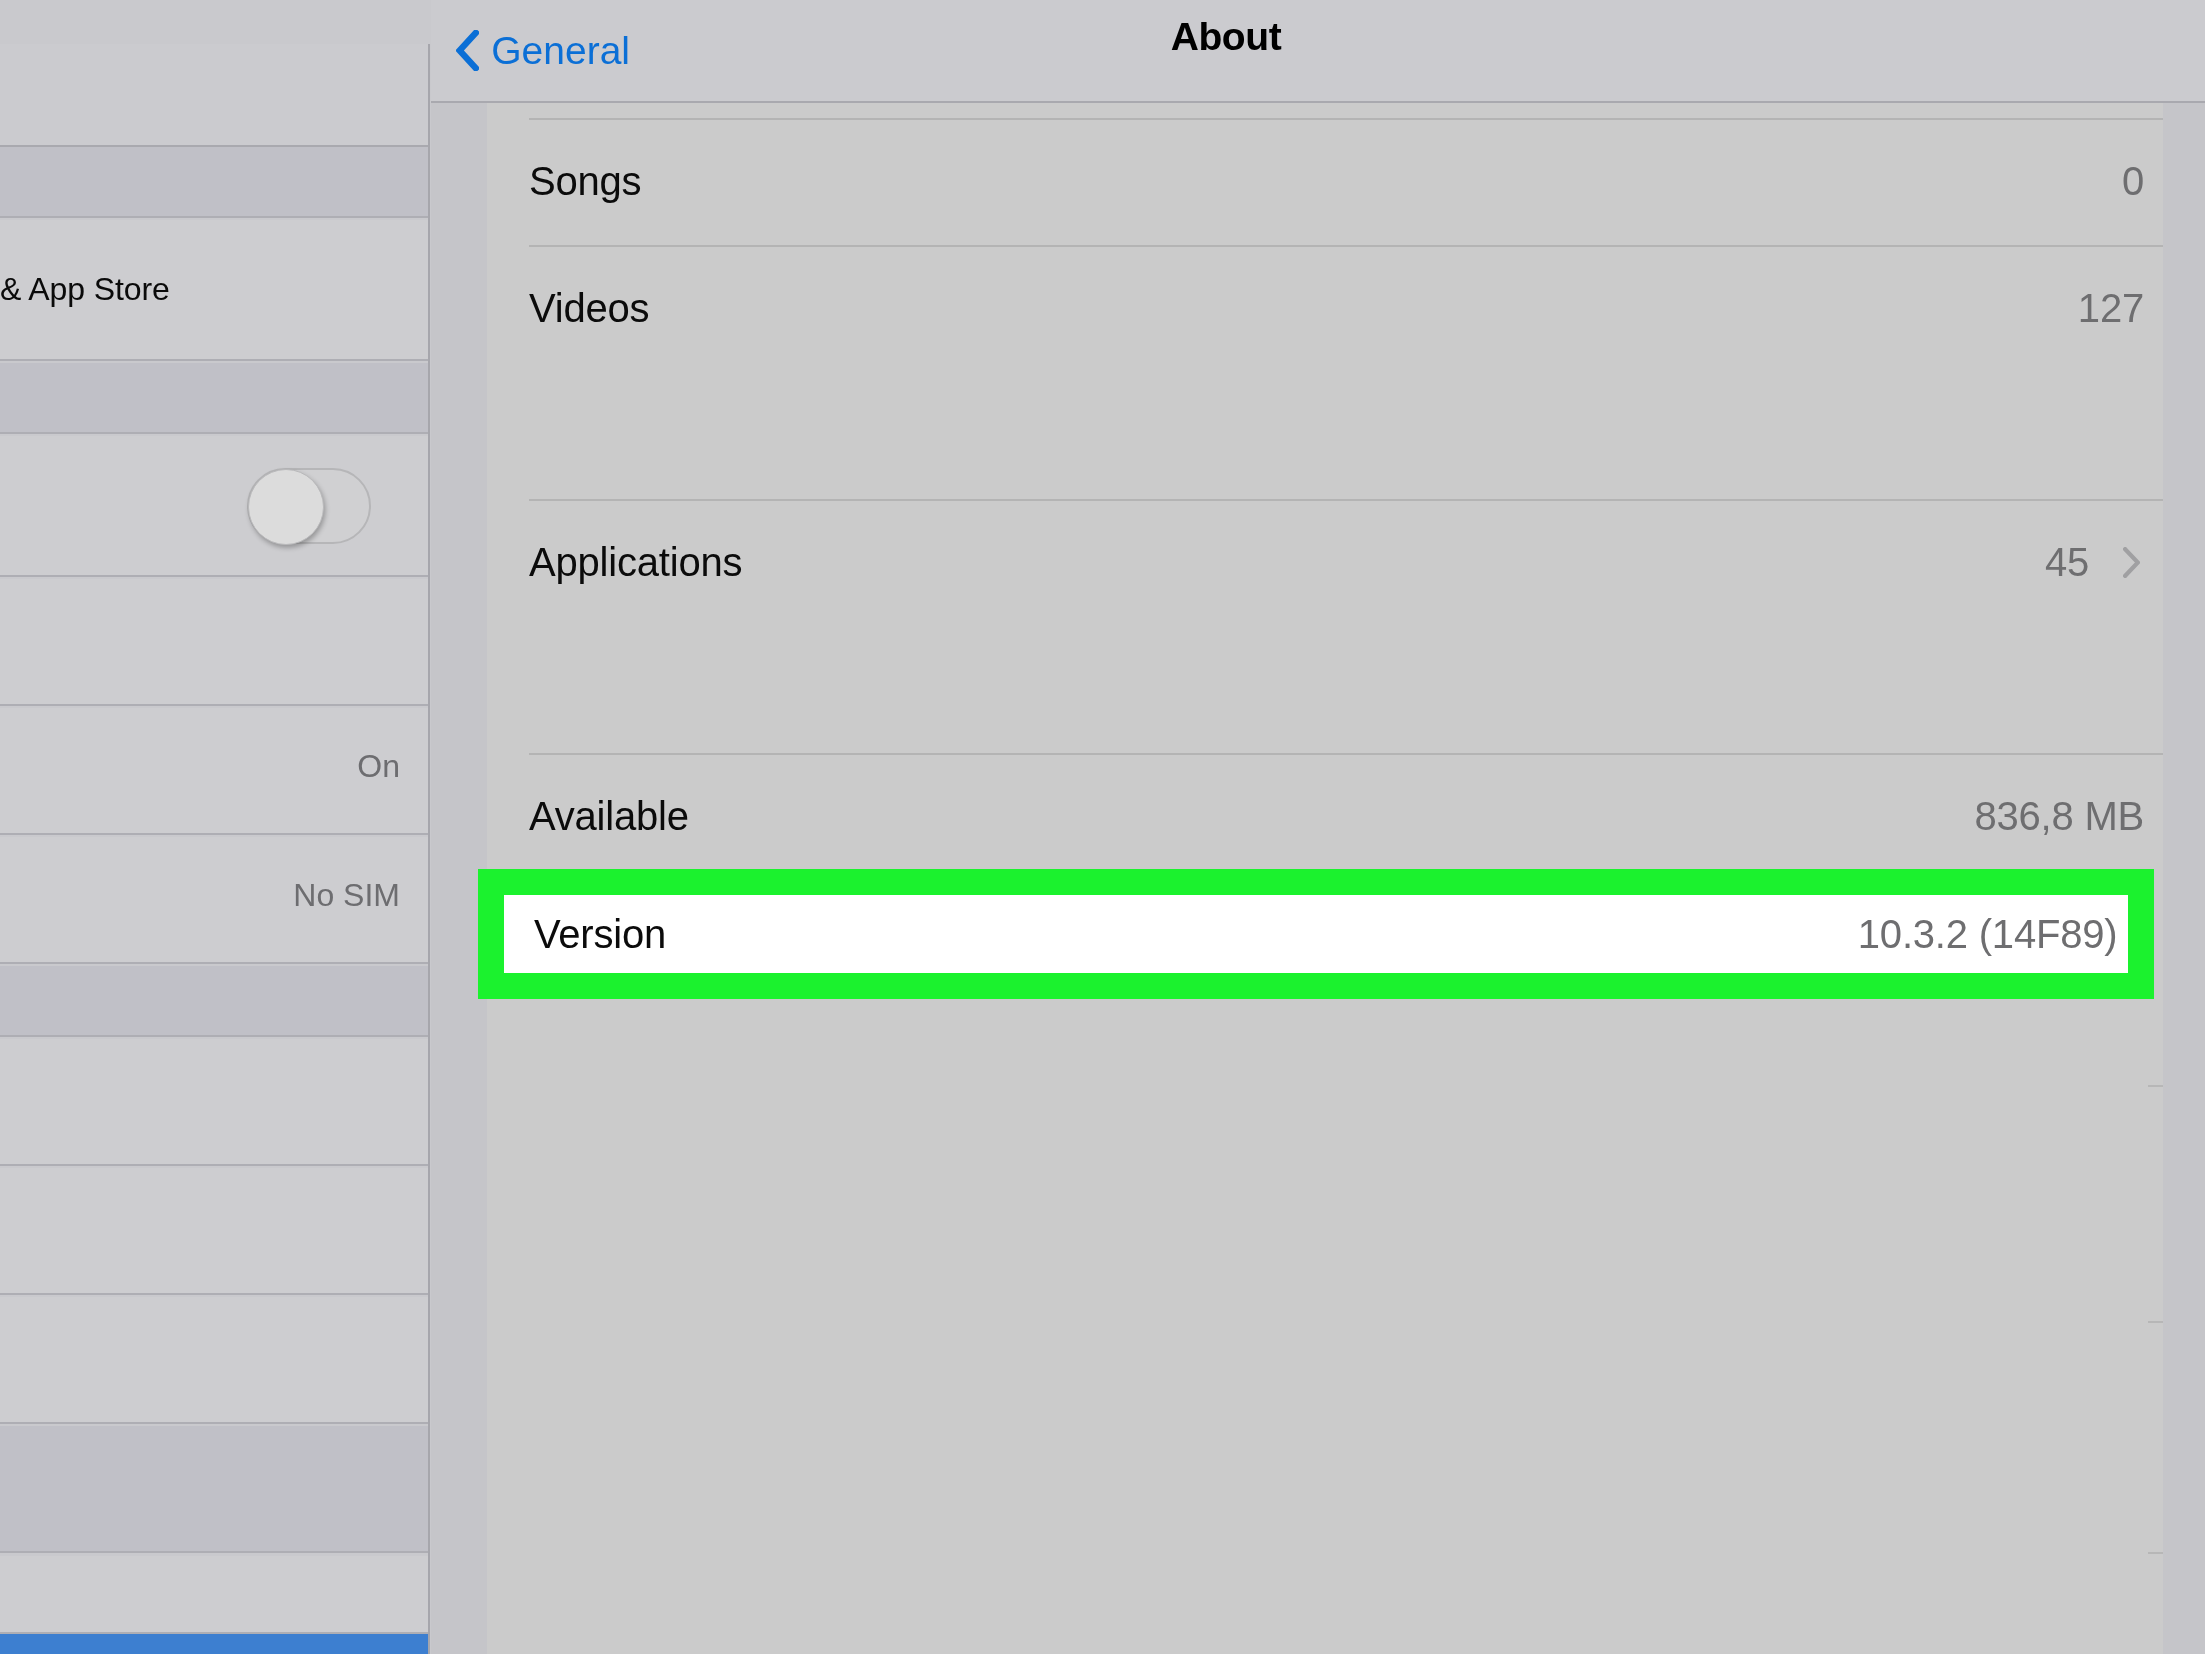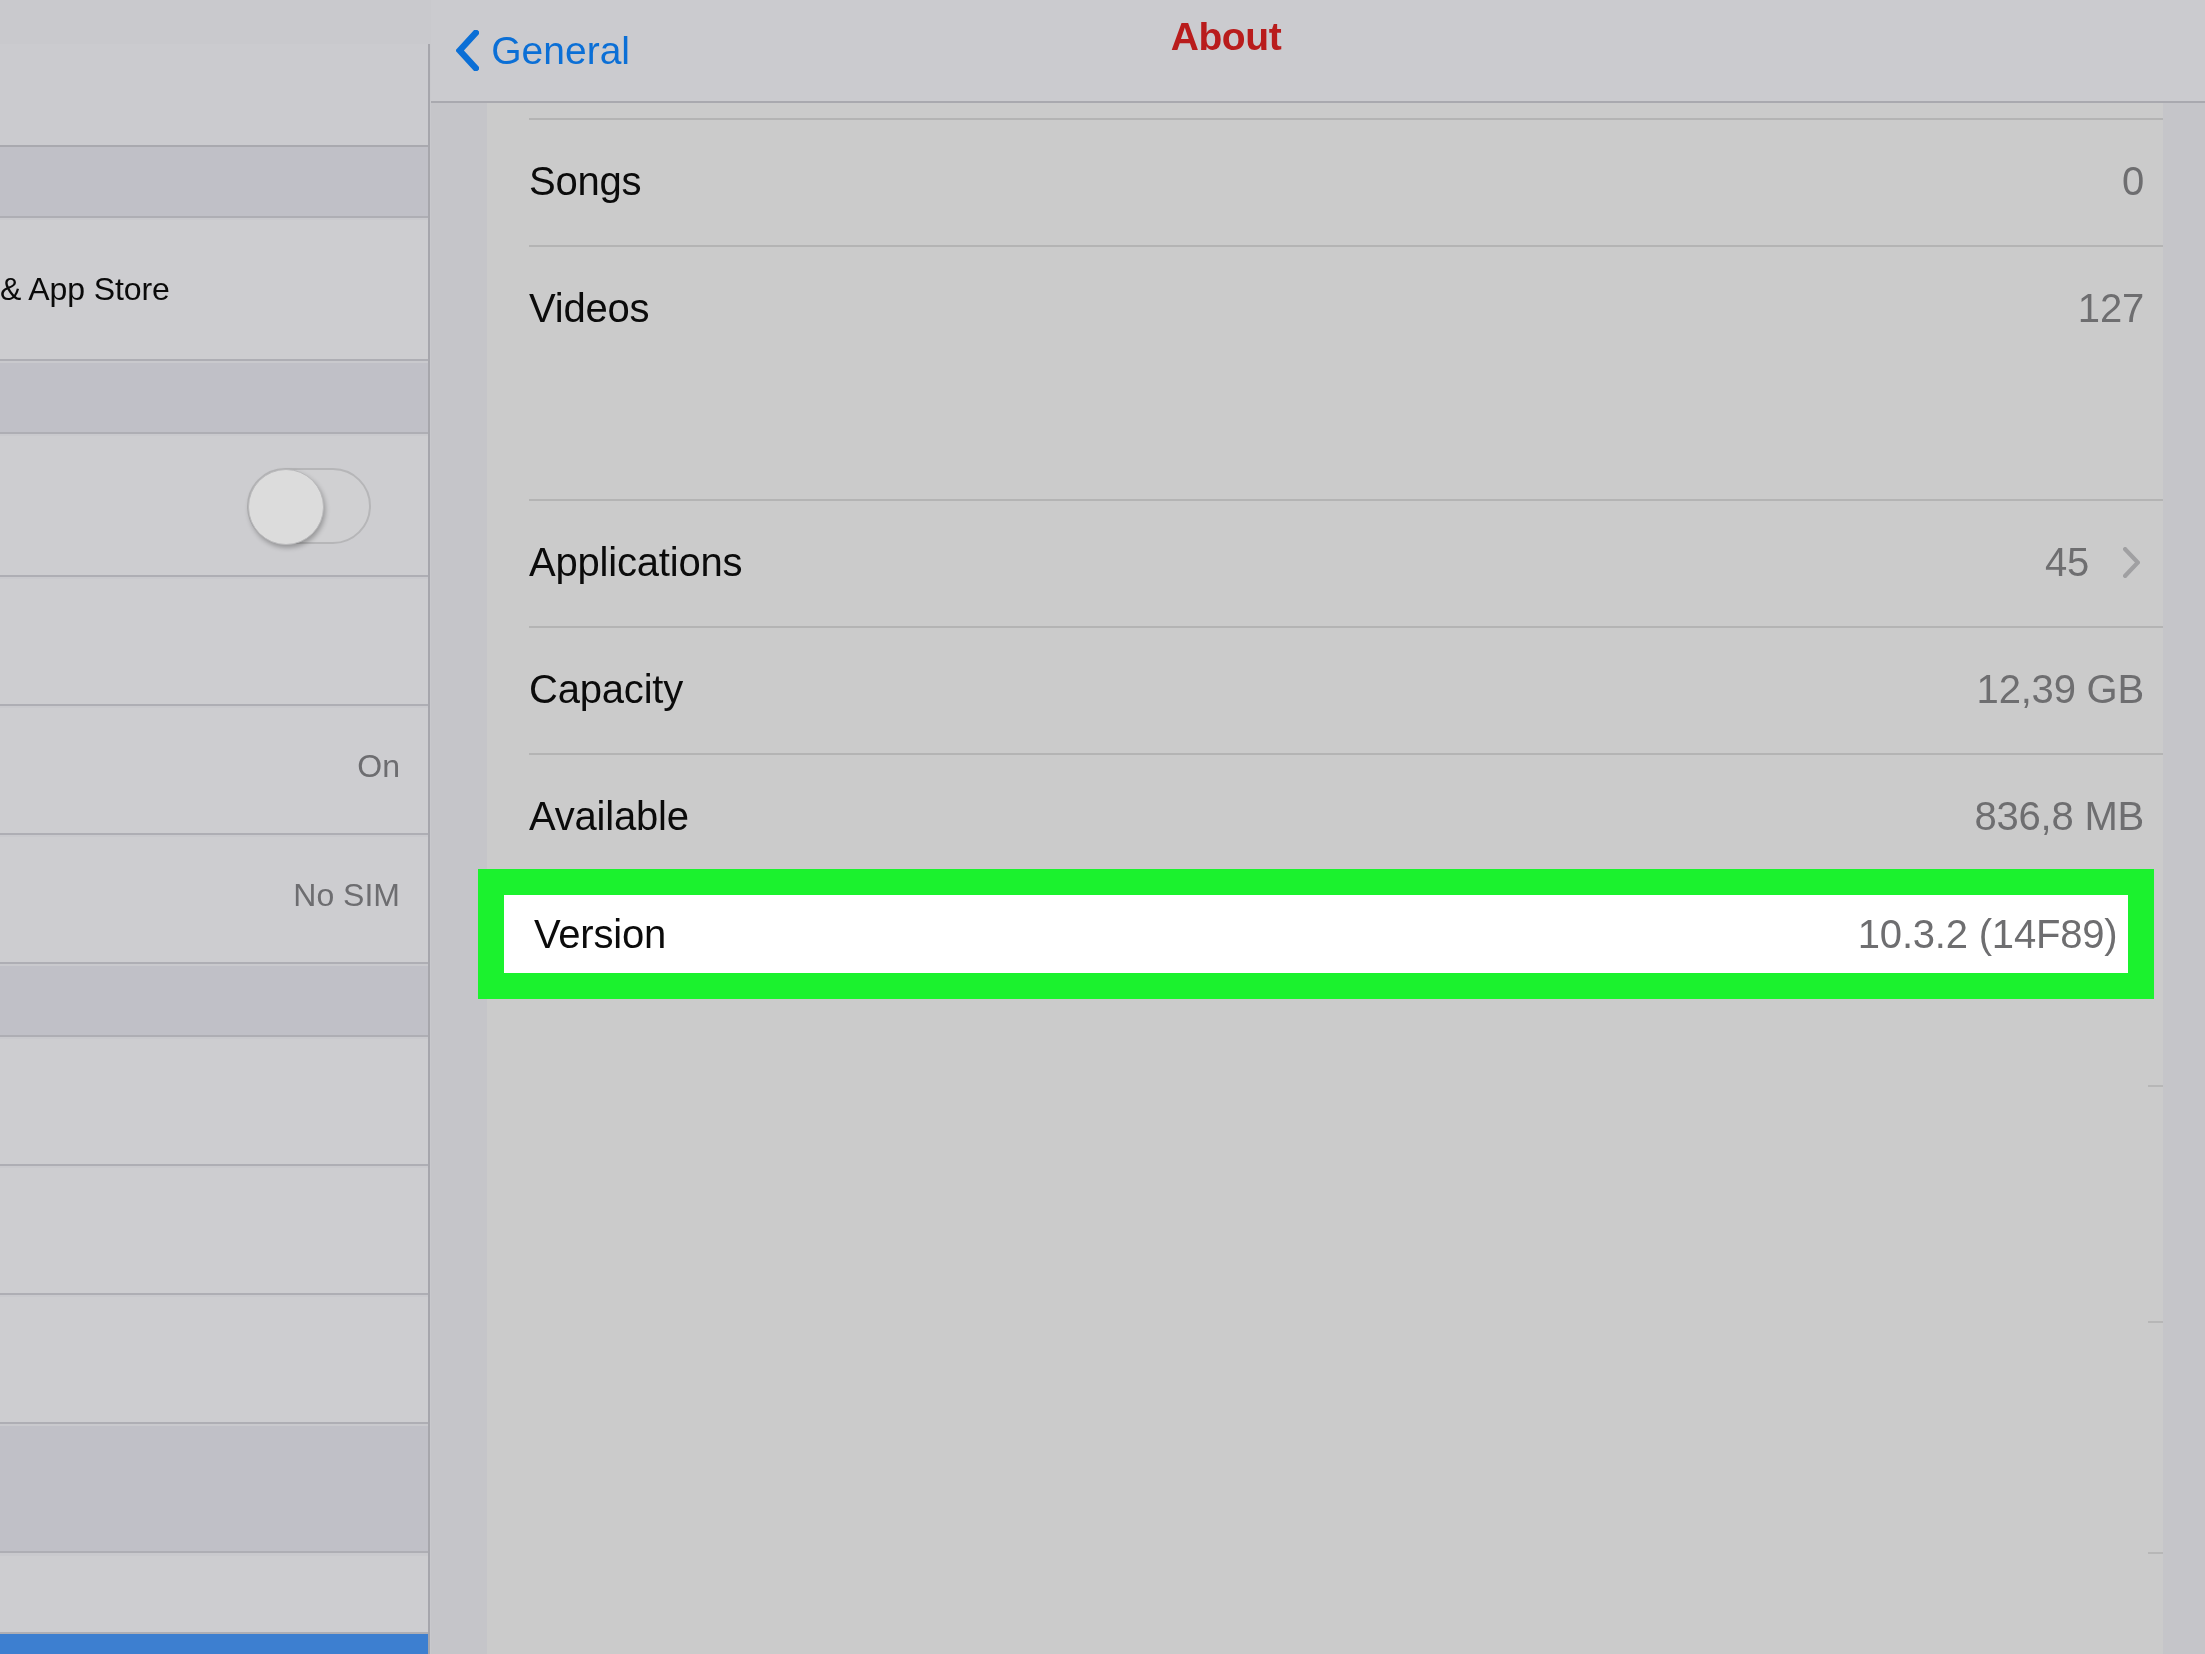--- a/index.html
+++ b/index.html
@@ -150,21 +150,21 @@
   #nav-title {
     position: absolute;
     left: 0; right: 0;
     top: 0;
     height: 74px;
     display: flex;
     align-items: center;
     justify-content: center;
     font-size: 39px;
     font-weight: bold;
-    color: #b91c1c;
+    color: #000000;
     letter-spacing: -0.4px;
     pointer-events: none;
     transform: translateX(-92px);
   }
 
   
   #table {
     position: absolute;
     left: 56px;
     top: 103px;
@@ -347,25 +347,20 @@
 
       <div class="row" style="top:396px;">
         <div class="rule"></div>
         <span class="row-label">Applications</span>
         <span class="row-value with-chevron">45</span>
         <svg class="row-chevron" viewBox="0 0 24 44">
           <polyline points="3,3 21,22 3,41" fill="none" stroke="#a0a0a2" stroke-width="6" stroke-linecap="square" stroke-linejoin="miter"></polyline>
         </svg>
       </div>
 
-      <div class="row" style="top:523px;">
-        <div class="rule"></div>
-        <span class="row-label">Capacity</span>
-        <span class="row-value">12,39 GB</span>
-      </div>
 
       <div class="row" style="top:650px;">
         <div class="rule"></div>
         <span class="row-label">Available</span>
         <span class="row-value">836,8 MB</span>
       </div>
 
     </div>
 
     <div id="table-underfill">

